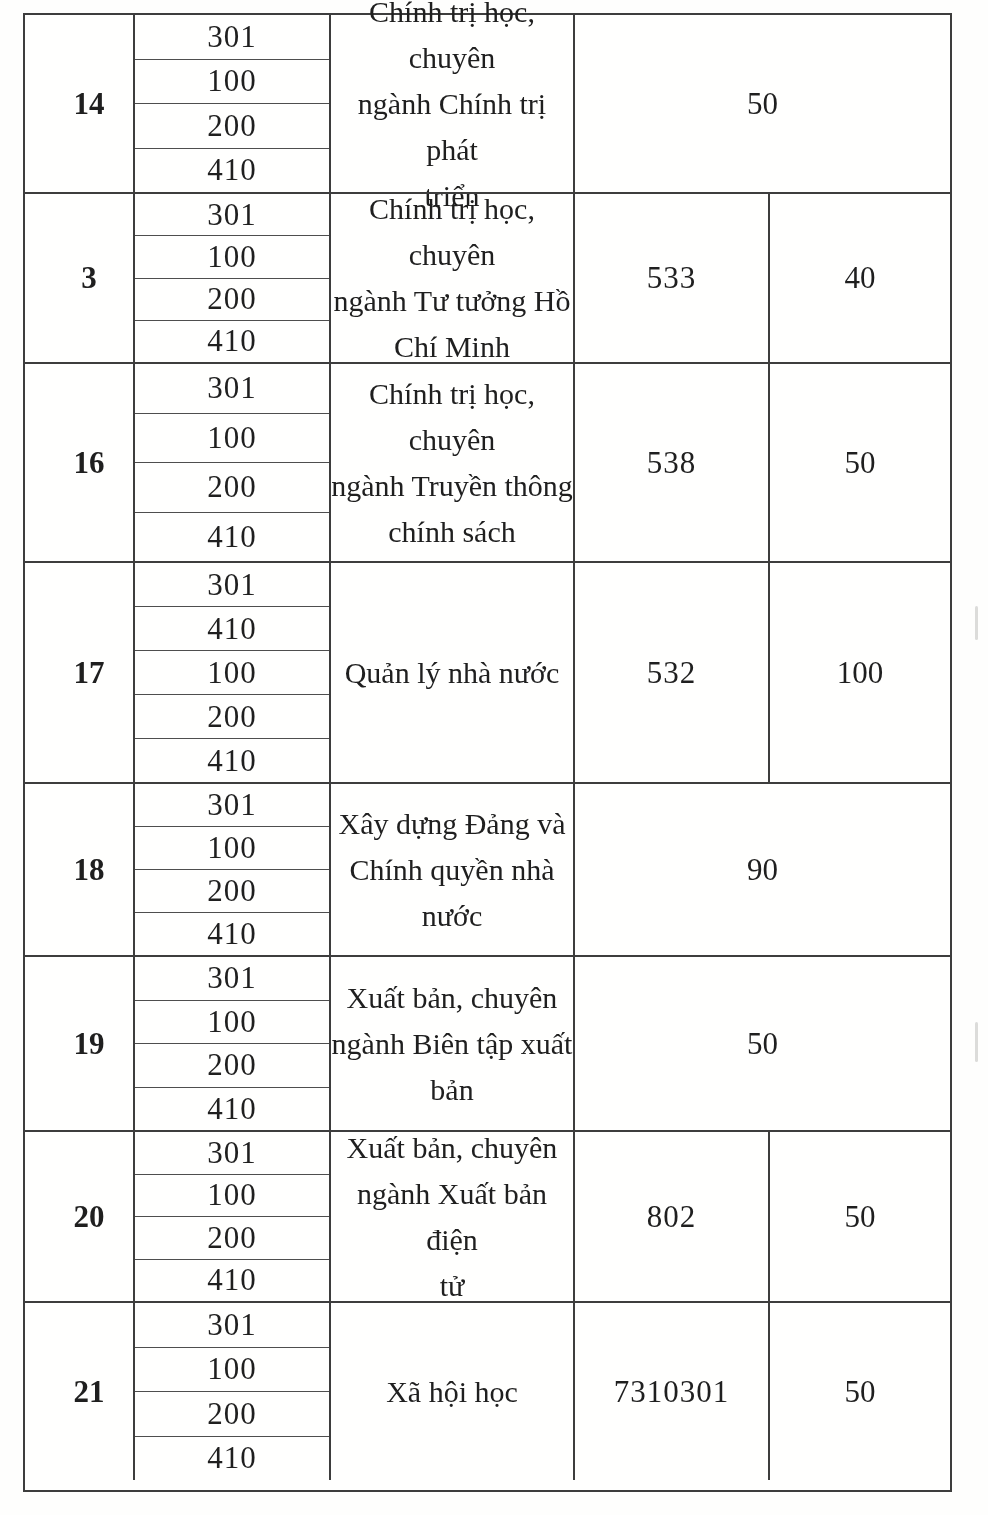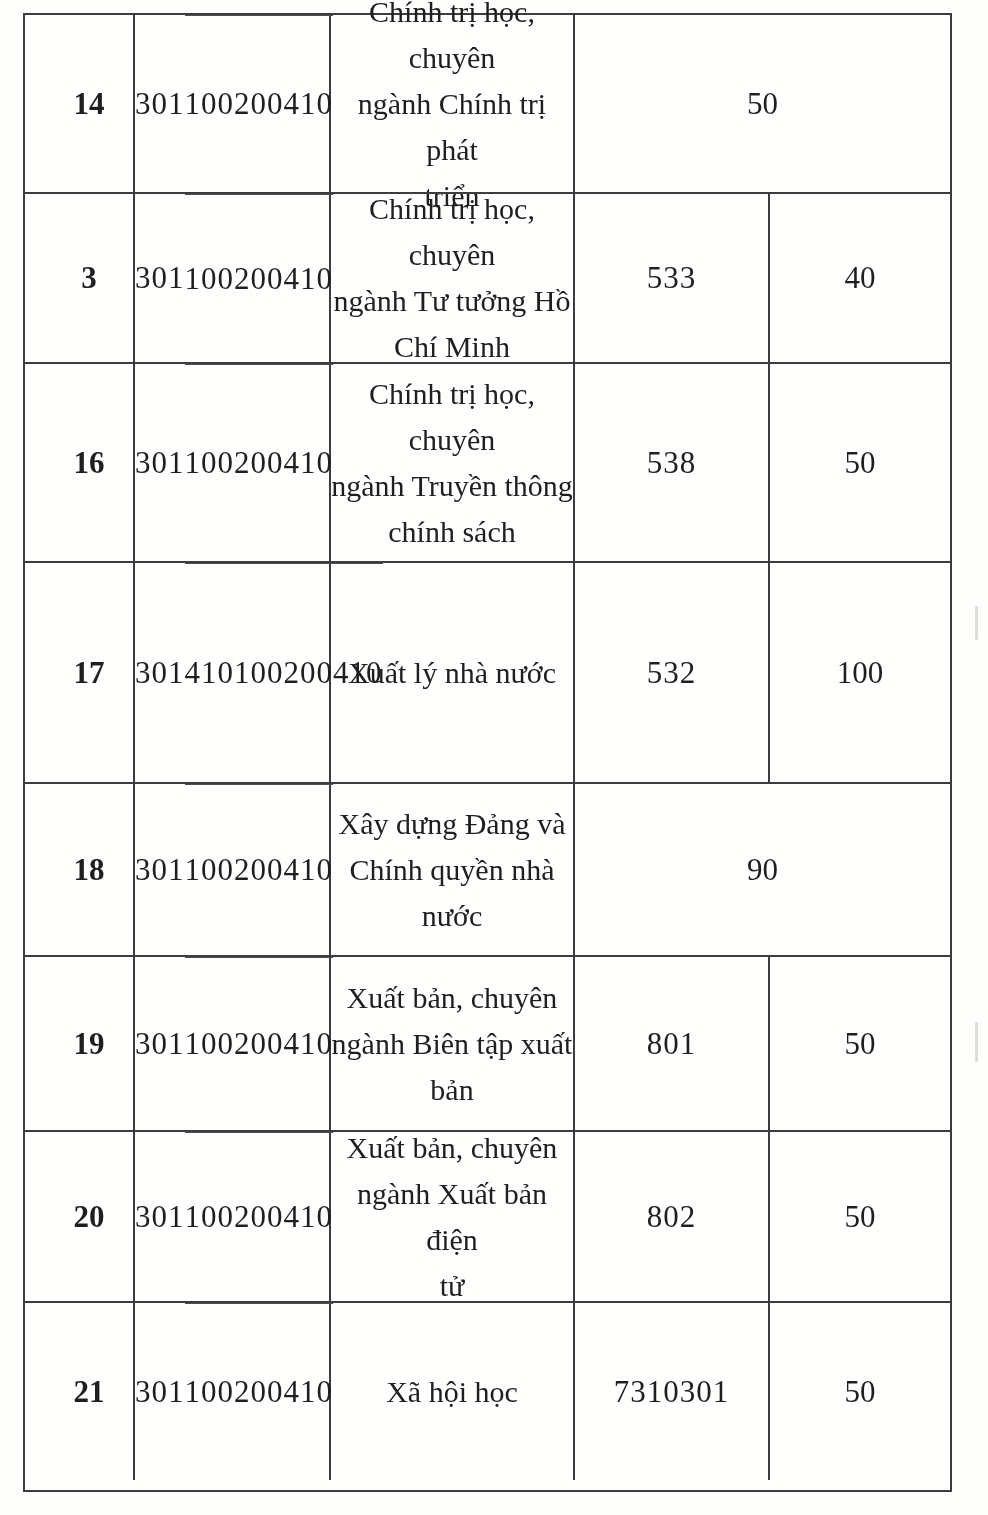--- a/index.html
+++ b/index.html
@@ -31,21 +31,21 @@
   .trow:nth-child(6){height:175px;}
   .trow:nth-child(7){height:171px;}
   .trow:nth-child(8){height:179px;}
   .cell{
     box-sizing:border-box;
     border-right:2px solid #3d3d3d;
     display:flex;align-items:center;justify-content:center;
     text-align:center;
   }
   .c1{width:110px;font-weight:bold;font-size:31px;padding-left:20px;}
-  .c2{width:196px;flex-direction:row;align-items:stretch;justify-content:stretch;padding:0;}
+  .c2{width:196px;flex-direction:column;align-items:stretch;justify-content:stretch;padding:0;}
   .c3{width:244px;font-size:30px;line-height:46px;white-space:pre-line;}
   .c4{width:195px;font-size:31px;letter-spacing:1px;}
   .c5{flex:1;border-right:none;font-size:31px;}
   .subcell{
     flex:1;display:flex;align-items:center;justify-content:center;
     font-size:31px;letter-spacing:1px;
     border-top:1px solid #4e4e4e;
     box-sizing:border-box;
   }
   .subcell:first-child{border-top:none;}
@@ -105,21 +105,21 @@
 
   <div class="trow">
     <div class="cell c1">17</div>
     <div class="cell c2">
           <div class="subcell">301</div>
           <div class="subcell">410</div>
           <div class="subcell">100</div>
           <div class="subcell">200</div>
           <div class="subcell">410</div>
         </div>
-    <div class="cell c3">Xuất lý nhà nước</div>
+    <div class="cell c3">Quản lý nhà nước</div>
     <div class="cell c4">532</div>
     <div class="cell c5">100</div>
   </div>
 
   <div class="trow">
     <div class="cell c1">18</div>
     <div class="cell c2">
           <div class="subcell">301</div>
           <div class="subcell">100</div>
           <div class="subcell">200</div>
@@ -134,21 +134,20 @@
     <div class="cell c1">19</div>
     <div class="cell c2">
           <div class="subcell">301</div>
           <div class="subcell">100</div>
           <div class="subcell">200</div>
           <div class="subcell">410</div>
         </div>
     <div class="cell c3">Xuất bản, chuyên
 ngành Biên tập xuất
 bản</div>
-    <div class="cell c4">801</div>
     <div class="cell c5">50</div>
   </div>
 
   <div class="trow">
     <div class="cell c1">20</div>
     <div class="cell c2">
           <div class="subcell">301</div>
           <div class="subcell">100</div>
           <div class="subcell">200</div>
           <div class="subcell">410</div>

